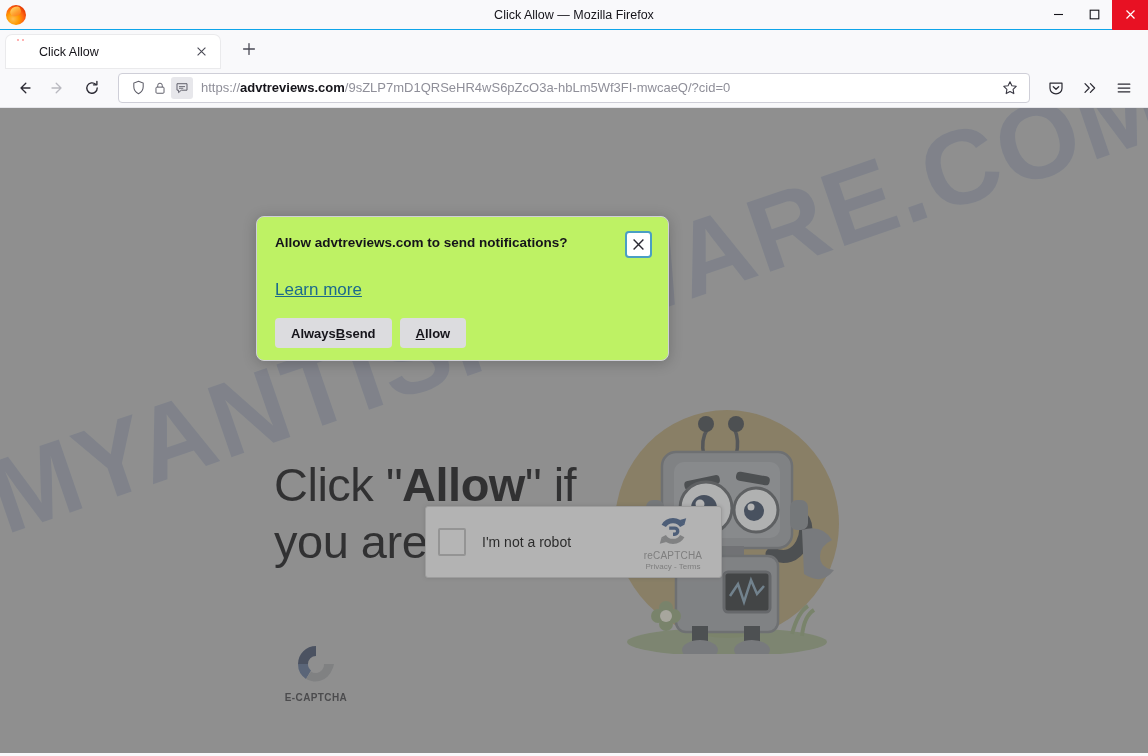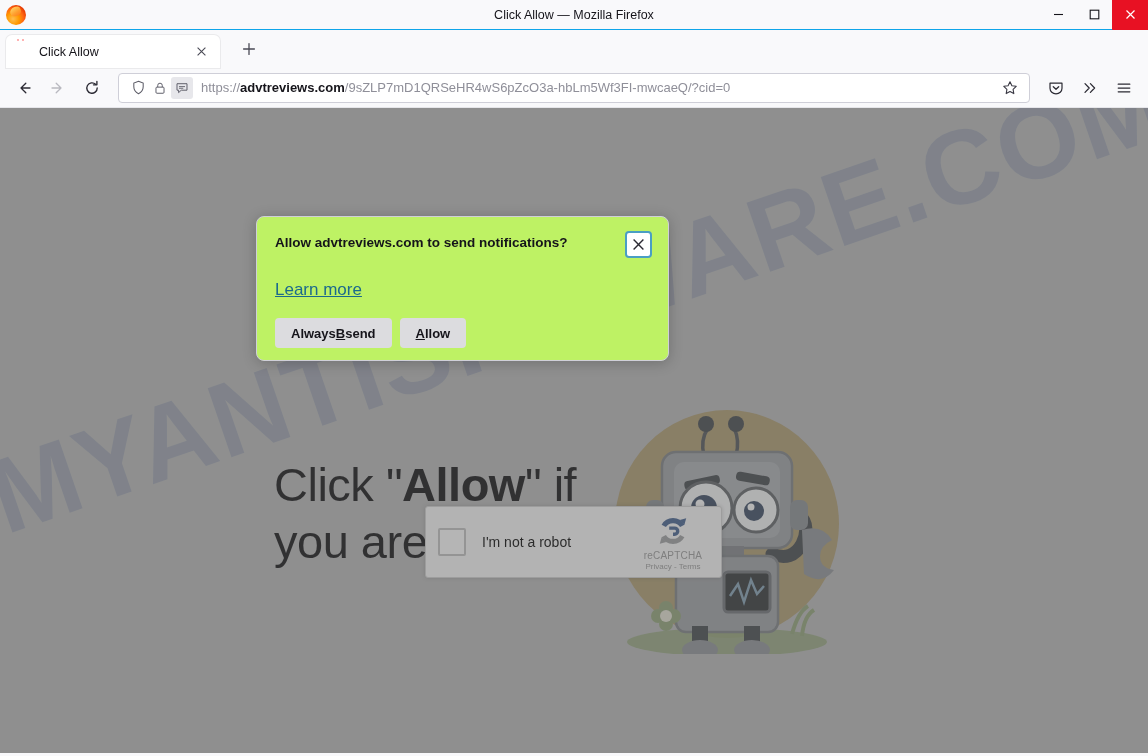--- a/index.html
+++ b/index.html
@@ -513,20 +513,31 @@
           <circle cx="0" cy="0" r="6" fill="#e8e2c0"></circle>
         </g>
         <path d="M186 230 q6 -22 16 -28 M196 232 q2 -20 12 -26" stroke="#7fae45" stroke-width="4" fill="none"></path>
       </svg>
     </div>
 
     <div class="headline">
       <span>Click "</span><b>Allow</b><span>" if you are robot</span>
     </div>
 
+    <div class="ecaptcha">
+      <div class="ecap-mark">
+        <svg width="44" height="44" viewBox="0 0 44 44">
+          <path d="M22 4 a18 18 0 0 0 -18 18 h10 a8 8 0 0 1 8 -8 z" fill="#2b4a8b"></path>
+          <path d="M4 22 a18 18 0 0 0 8 15 l5 -8.6 a8 8 0 0 1 -3 -6.4 z" fill="#3f6fc0"></path>
+          <path d="M12 37 a18 18 0 0 0 26 -9 h-10 a8 8 0 0 1 -11 1.4 z" fill="#9aa0a6"></path>
+          <path d="M38 28 a18 18 0 0 0 2 -6 h-10 a8 8 0 0 1 -2 6 z" fill="#9aa0a6"></path>
+        </svg>
+      </div>
+      <div class="ecap-label">E-CAPTCHA</div>
+    </div>
 
     <div class="recaptcha">
       <div class="rc-box"></div>
       <div class="rc-label">I'm not a robot</div>
       <div class="rc-brand">
         <div class="rc-logo">
           <svg width="34" height="34" viewBox="0 0 34 34">
             <path d="M17 4 a13 13 0 0 1 11.4 6.7 l-4.3 2.4 A8.2 8.2 0 0 0 17 9.2 z" fill="#1c63d4"></path>
             <path d="M28.4 10.7 l1.8 -6.4 -6.5 1.6 z" fill="#1c63d4"></path>
             <path d="M17 4 a13 13 0 0 0 -11.4 6.7 l4.3 2.4 A8.2 8.2 0 0 1 17 9.2 z" fill="#1c63d4"></path>

